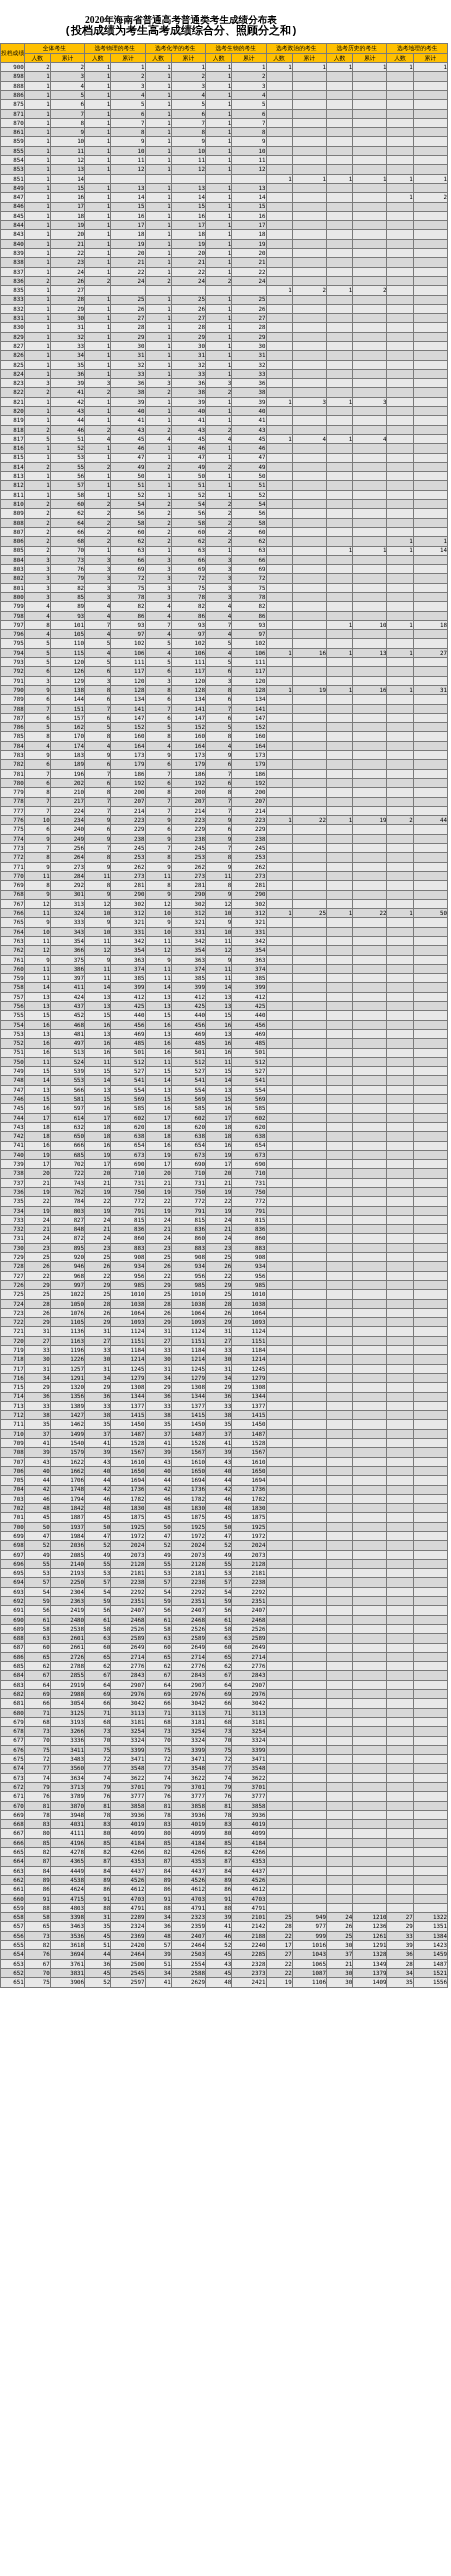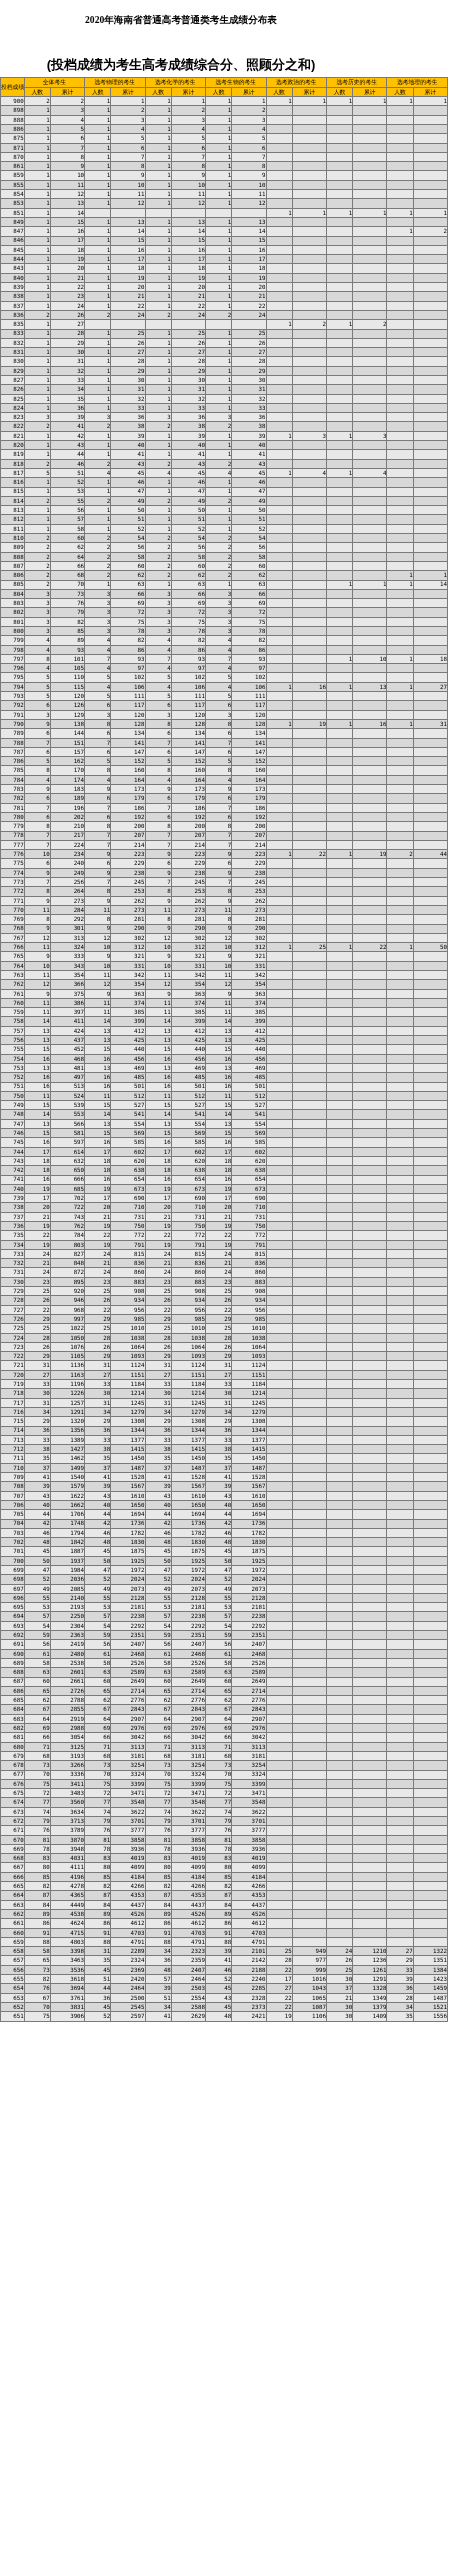--- a/index.html
+++ b/index.html
@@ -11,23 +11,23 @@
   }
   #page{width:362px;background:#fff;padding:0;margin:0;position:relative;}
 
   .titlewrap{text-align:center;padding-top:14px;}
   .title{
     font-family:"Liberation Serif","DejaVu Serif",serif;
     font-size:9.6px;font-weight:bold;color:#000;
     line-height:11px;letter-spacing:0px;white-space:nowrap;
   }
   .subtitle{
-    font-family:Liberation Sans, sans-serif;
-    font-size:13px;font-weight:bold;color:#000;
-    line-height:10.2px;white-space:nowrap;padding-top:0.6px;margin-top:34px;
+    font-family:Liberation Mono, monospace;
+    font-size:11px;font-weight:bold;color:#000;
+    line-height:10.2px;white-space:nowrap;padding-top:0.6px;
   }
 
   table.grid{
     border-collapse:collapse;
     width:448px;
     margin:7.7px auto 0 auto;
     table-layout:fixed;
   }
   table.grid th, table.grid td{
     border:0.6px solid #7a7a7a;

